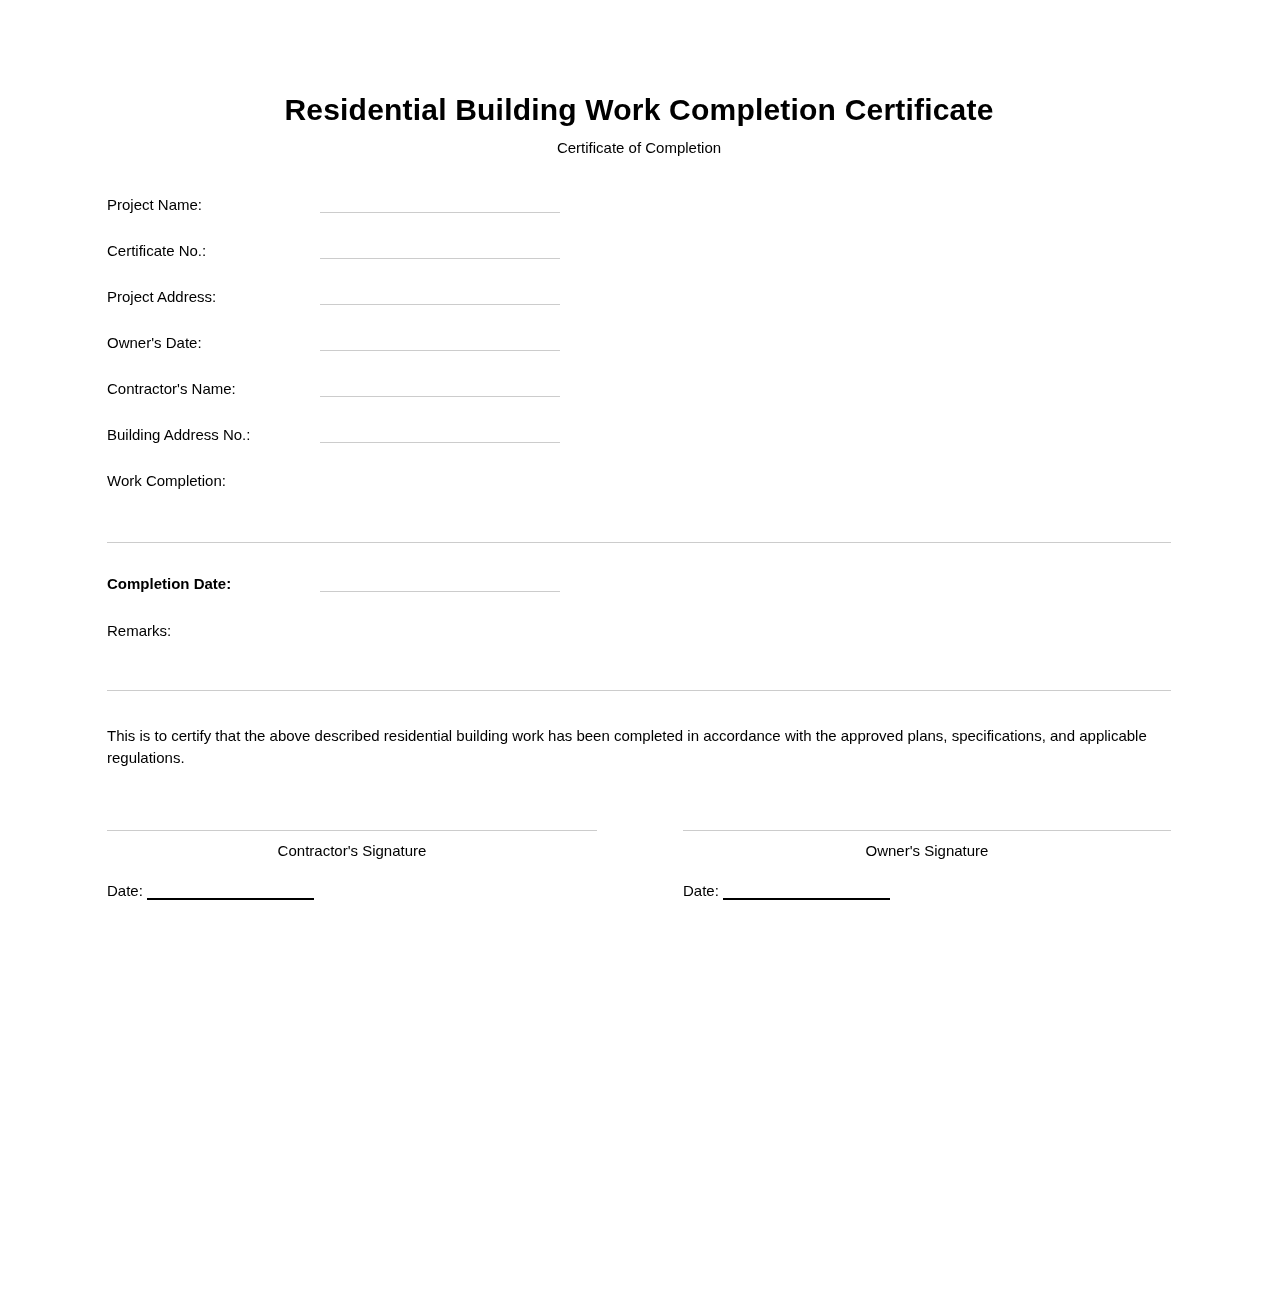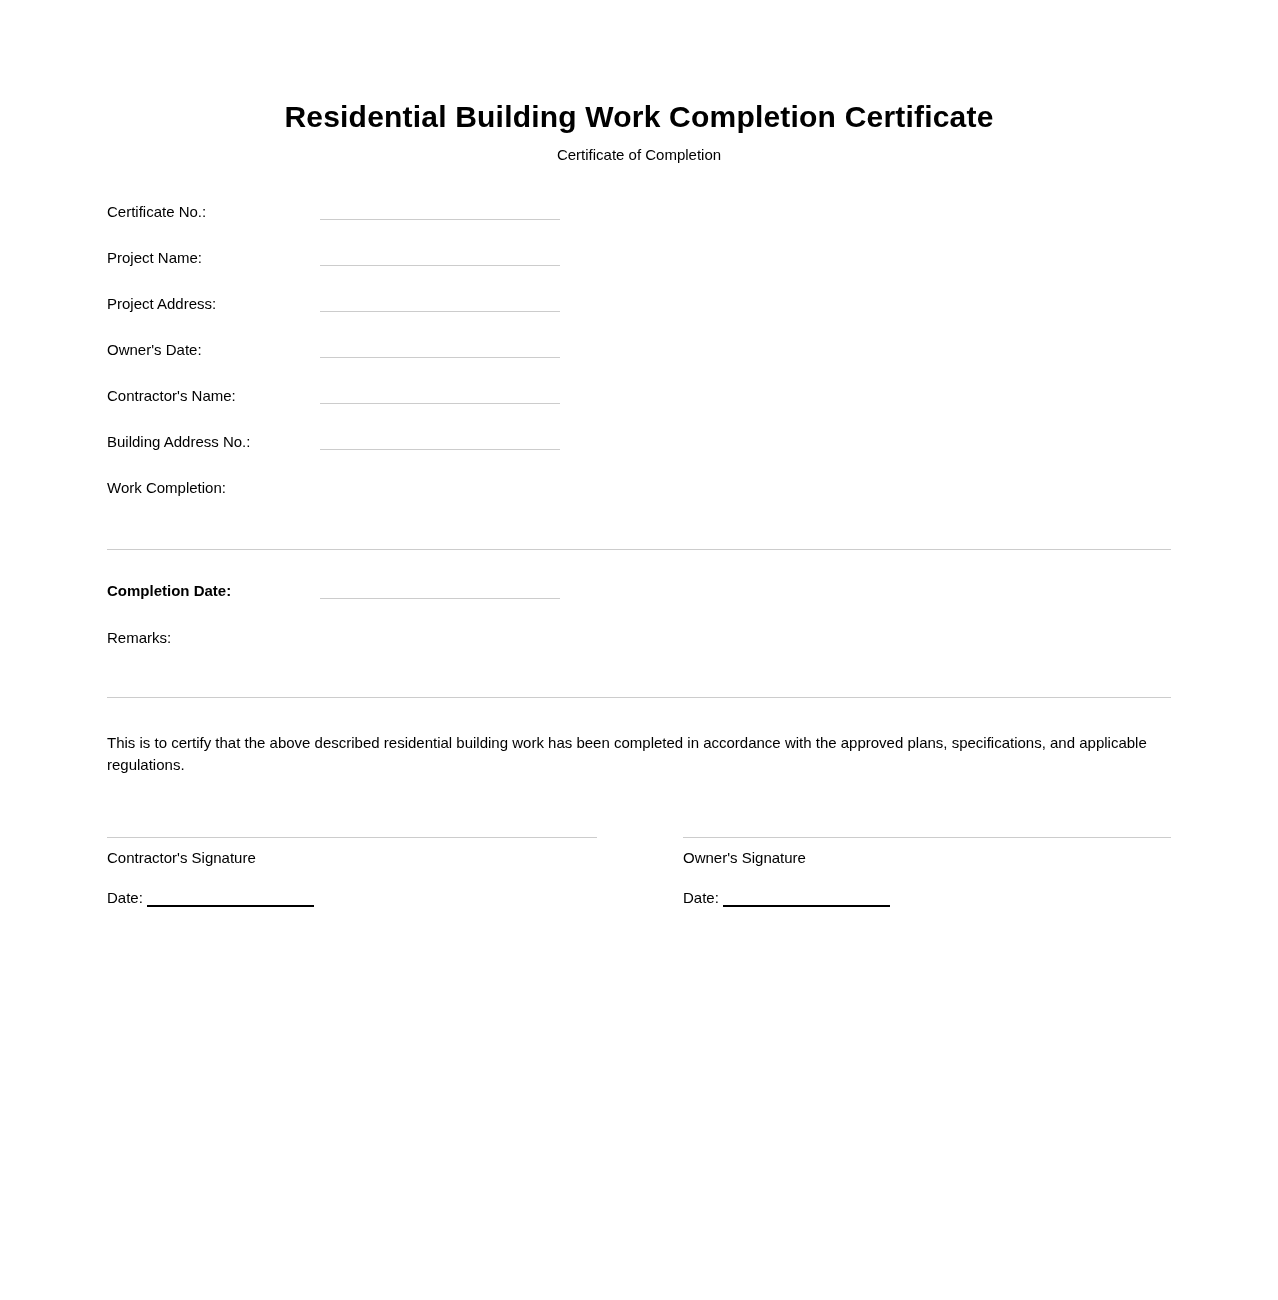--- a/index.html
+++ b/index.html
@@ -9,21 +9,21 @@
   }
   body {
     width: 1278px; height: 1300px;
     font-family: "Liberation Sans", sans-serif;
     font-size: 15px;
     color: #000000;
     overflow: hidden;
   }
   .page {
     width: 1064px;
-    margin: 11px auto;
+    margin: 4px auto;
     padding-top: 88px;
   }
   .title {
     font-size: 30px;
     font-weight: bold;
     text-align: center;
     margin: 0;
     line-height: 36px;
     letter-spacing: 0.2px;
   }
@@ -67,20 +67,21 @@
     display: flex;
     margin-top: 61px;
   }
   .sig-col { border-top: 1px solid #cccccc; }
   .sig-col.left  { width: 490px; }
   .sig-col.right { width: 488px; }
   .sig-gap { width: 86px; }
   .sig-label {
     margin: 9px 0 0 0;
     line-height: 21px;
+    text-align: center;
   }
   .date-row {
     margin-top: 19px;
     line-height: 21px;
   }
   .date-blank {
     display: inline-block;
     width: 167px;
     height: 15px;
     border-bottom: 2px solid #000000;
@@ -90,26 +91,26 @@
 </style>
 </head>
 <body>
 
 <div class="page">
 
   <h1 class="title">Residential Building Work Completion Certificate</h1>
   <div class="subtitle">Certificate of Completion</div>
 
   <div class="field-row">
-    <span class="field-label">Certificate No.:</span>
+    <span class="field-label">Project Name:</span>
     <span class="blank-line"></span>
   </div>
 
   <div class="field-row">
-    <span class="field-label">Project Name:</span>
+    <span class="field-label">Certificate No.:</span>
     <span class="blank-line"></span>
   </div>
 
   <div class="field-row">
     <span class="field-label">Project Address:</span>
     <span class="blank-line"></span>
   </div>
 
   <div class="field-row">
     <span class="field-label">Owner's Date:</span>

